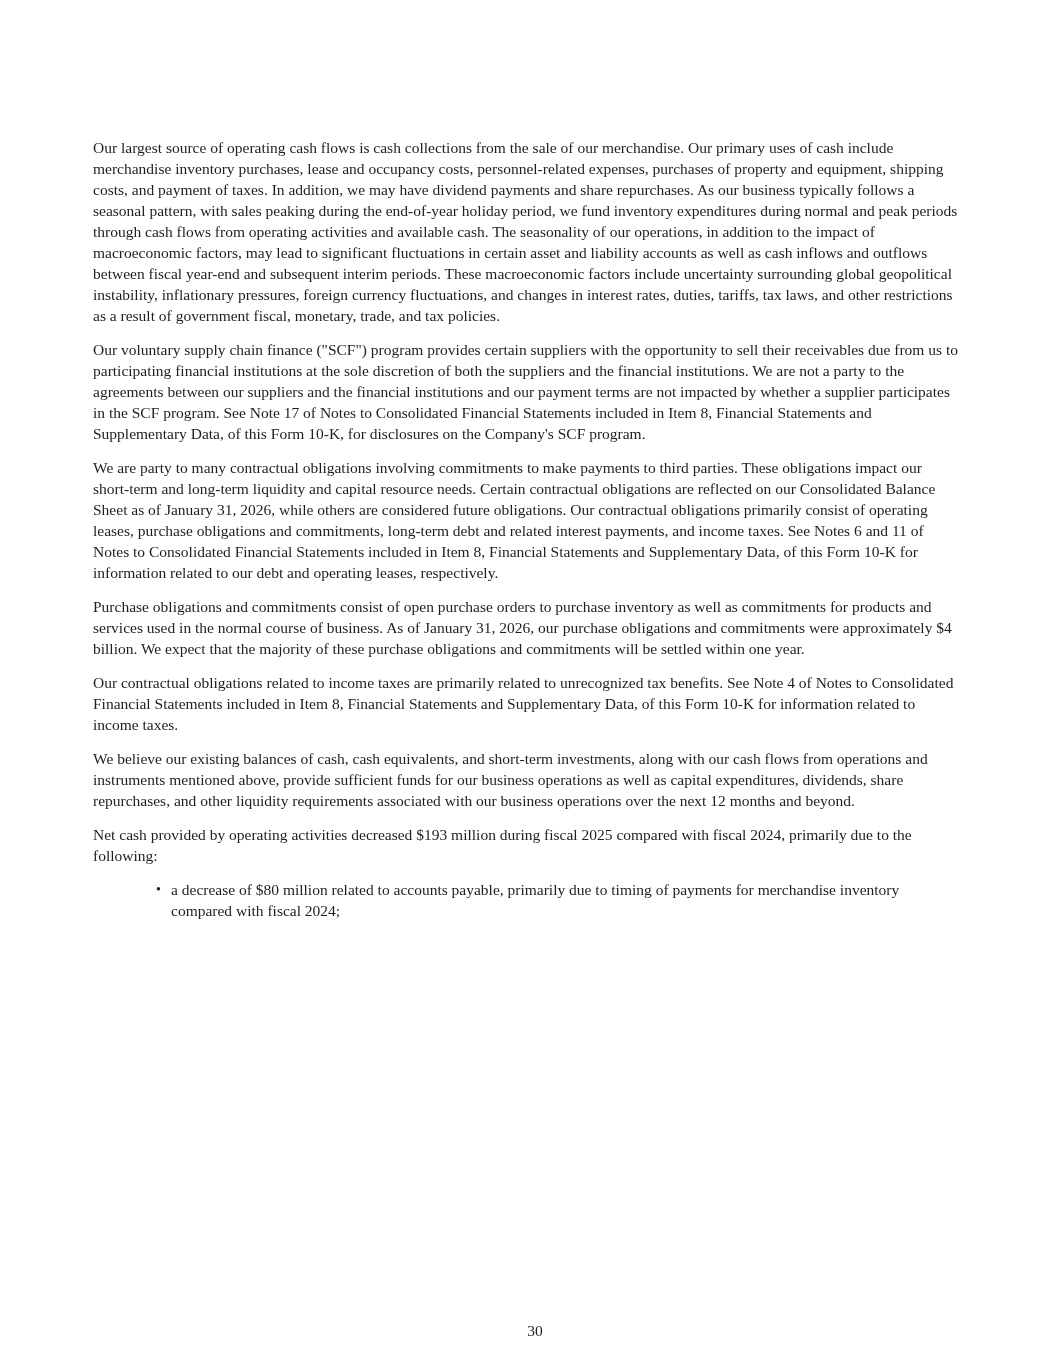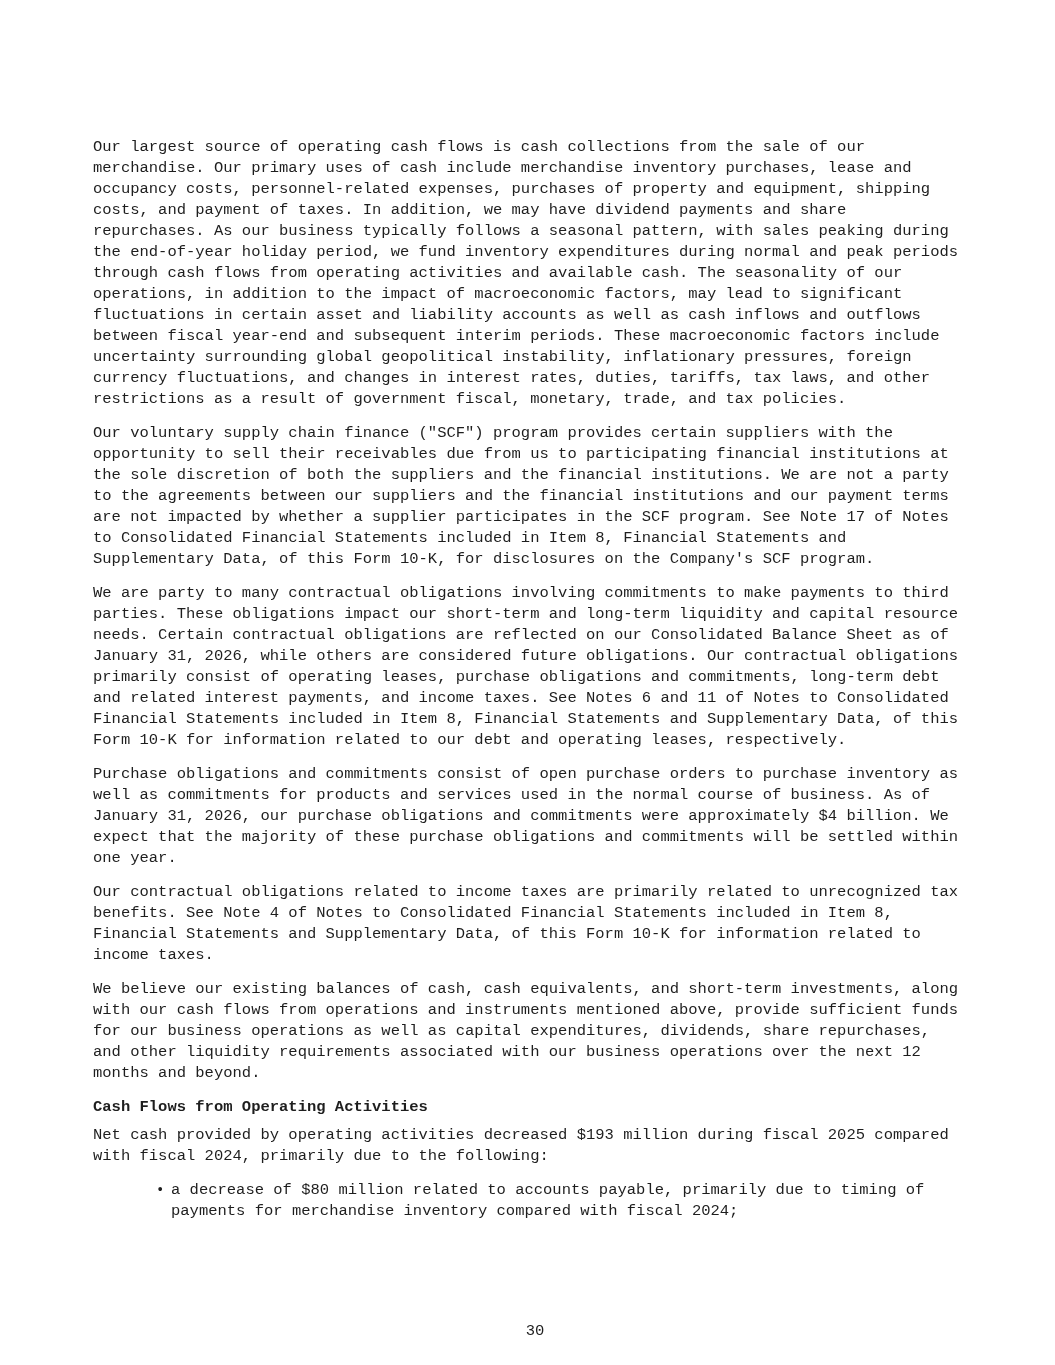--- a/index.html
+++ b/index.html
@@ -5,21 +5,21 @@
   html, body {
     margin: 0;
     padding: 0;
     background: #ffffff;
   }
   .page {
     position: relative;
     width: 1055px;
     height: 1365px;
     background: #ffffff;
-    font-family: Liberation Mono, monospace;
+    font-family: Liberation Serif, serif;
     color: #1e1e1e;
     overflow: hidden;
   }
   .content {
     position: absolute;
     top: 137px;
     left: 93px;
     width: 868px;
     font-size: 15.5px;
     line-height: 21px;
@@ -65,21 +65,20 @@
 
 <div class="page">
   <div class="content">
     <p>Our largest source of operating cash flows is cash collections from the sale of our merchandise. Our primary uses of cash include merchandise inventory purchases, lease and occupancy costs, personnel-related expenses, purchases of property and equipment, shipping costs, and payment of taxes. In addition, we may have dividend payments and share repurchases. As our business typically follows a seasonal pattern, with sales peaking during the end-of-year holiday period, we fund inventory expenditures during normal and peak periods through cash flows from operating activities and available cash. The seasonality of our operations, in addition to the impact of macroeconomic factors, may lead to significant fluctuations in certain asset and liability accounts as well as cash inflows and outflows between fiscal year-end and subsequent interim periods. These macroeconomic factors include uncertainty surrounding global geopolitical instability, inflationary pressures, foreign currency fluctuations, and changes in interest rates, duties, tariffs, tax laws, and other restrictions as a result of government fiscal, monetary, trade, and tax policies.</p>
     <p>Our voluntary supply chain finance ("SCF") program provides certain suppliers with the opportunity to sell their receivables due from us to participating financial institutions at the sole discretion of both the suppliers and the financial institutions. We are not a party to the agreements between our suppliers and the financial institutions and our payment terms are not impacted by whether a supplier participates in the SCF program. See Note 17 of Notes to Consolidated Financial Statements included in Item 8, Financial Statements and Supplementary Data, of this Form 10-K, for disclosures on the Company's SCF program.</p>
     <p>We are party to many contractual obligations involving commitments to make payments to third parties. These obligations impact our short-term and long-term liquidity and capital resource needs. Certain contractual obligations are reflected on our Consolidated Balance Sheet as of January 31, 2026, while others are considered future obligations. Our contractual obligations primarily consist of operating leases, purchase obligations and commitments, long-term debt and related interest payments, and income taxes. See Notes 6 and 11 of Notes to Consolidated Financial Statements included in Item 8, Financial Statements and Supplementary Data, of this Form 10-K for information related to our debt and operating leases, respectively.</p>
     <p>Purchase obligations and commitments consist of open purchase orders to purchase inventory as well as commitments for products and services used in the normal course of business. As of January 31, 2026, our purchase obligations and commitments were approximately $4 billion. We expect that the majority of these purchase obligations and commitments will be settled within one year.</p>
     <p>Our contractual obligations related to income taxes are primarily related to unrecognized tax benefits. See Note 4 of Notes to Consolidated Financial Statements included in Item 8, Financial Statements and Supplementary Data, of this Form 10-K for information related to income taxes.</p>
     <p>We believe our existing balances of cash, cash equivalents, and short-term investments, along with our cash flows from operations and instruments mentioned above, provide sufficient funds for our business operations as well as capital expenditures, dividends, share repurchases, and other liquidity requirements associated with our business operations over the next 12 months and beyond.</p>
 
-    <h3 class="section-heading">Cash Flows from Operating Activities</h3>
 
     <p>Net cash provided by operating activities decreased $193 million during fiscal 2025 compared with fiscal 2024, primarily due to the following:</p>
 
     <ul class="bullet-list">
       <li>a decrease of $80 million related to accounts payable, primarily due to timing of payments for merchandise inventory compared with fiscal 2024;</li>
     </ul>
   </div>
 
   <div class="page-number">30</div>
 </div>

